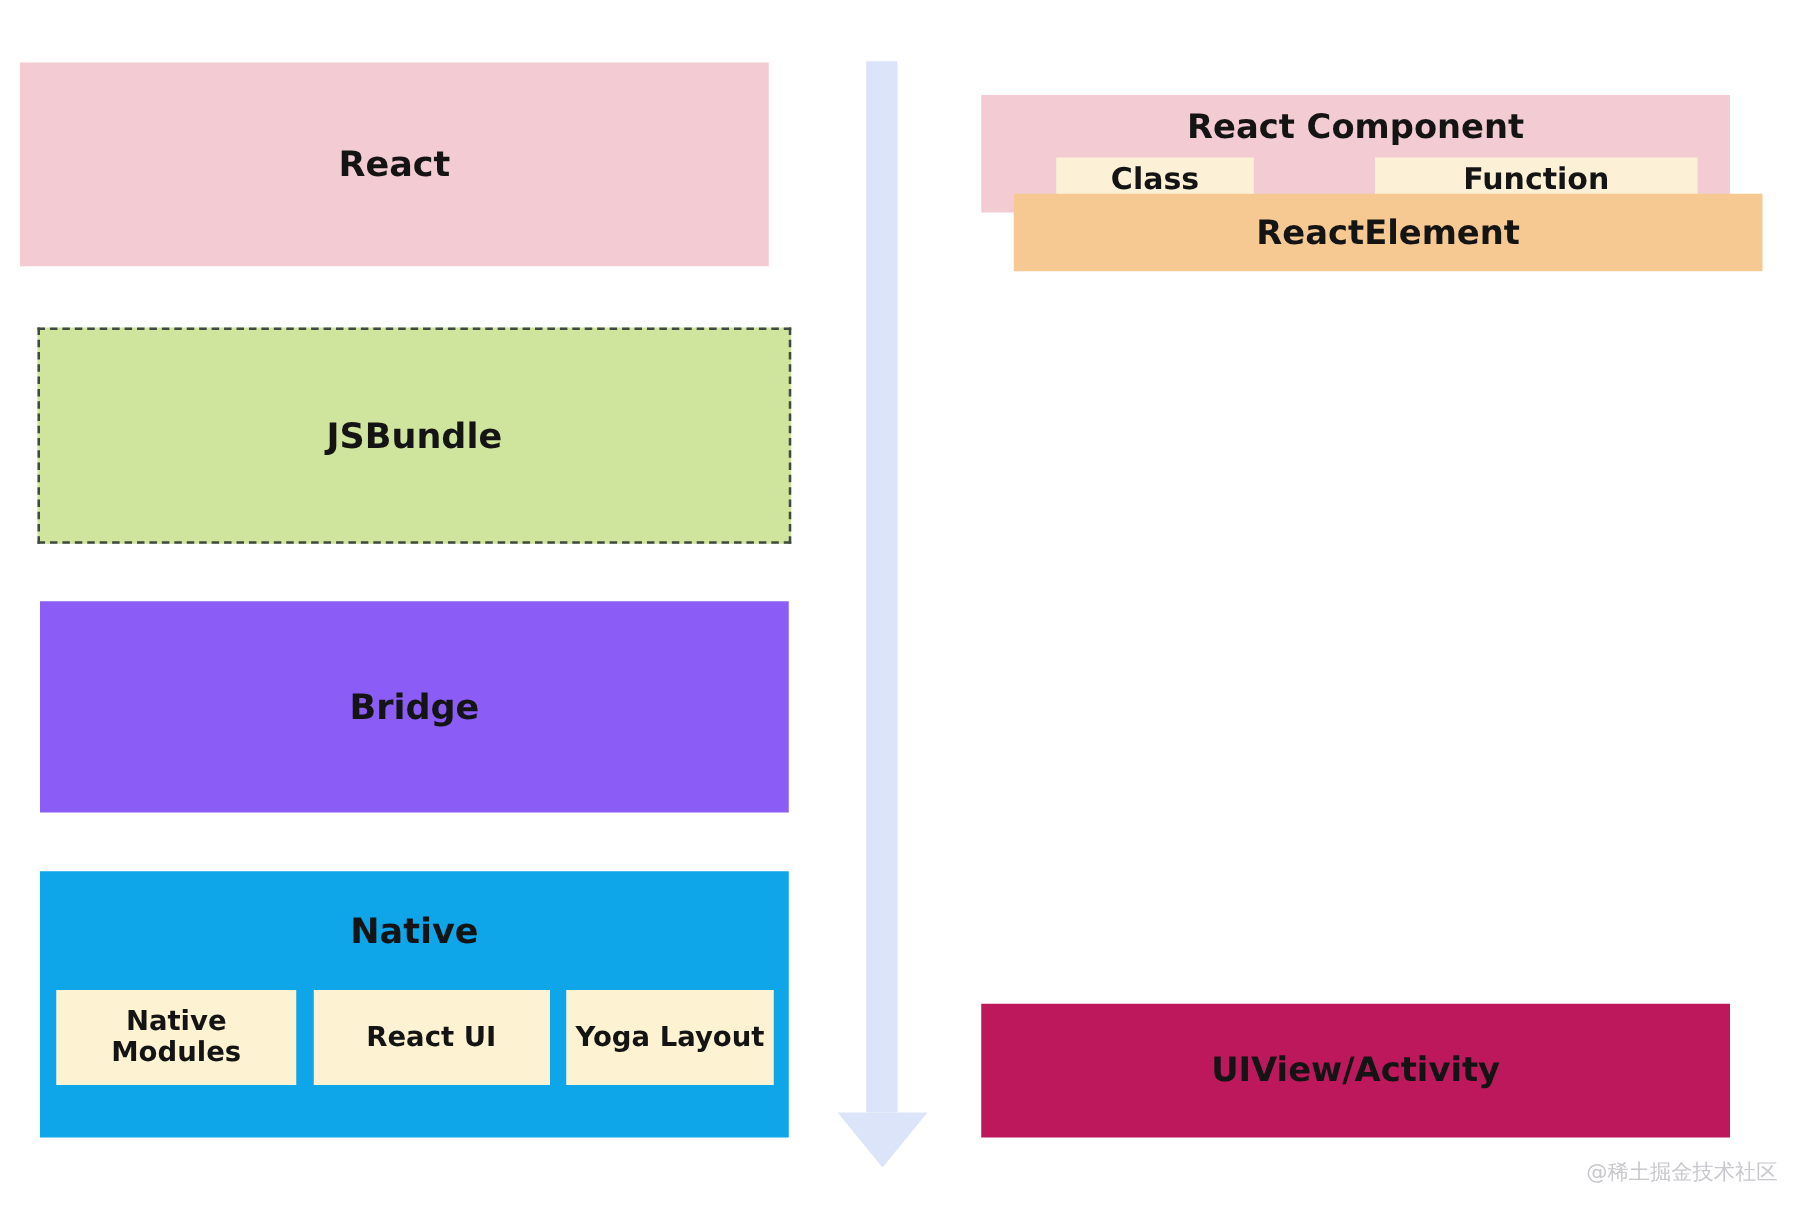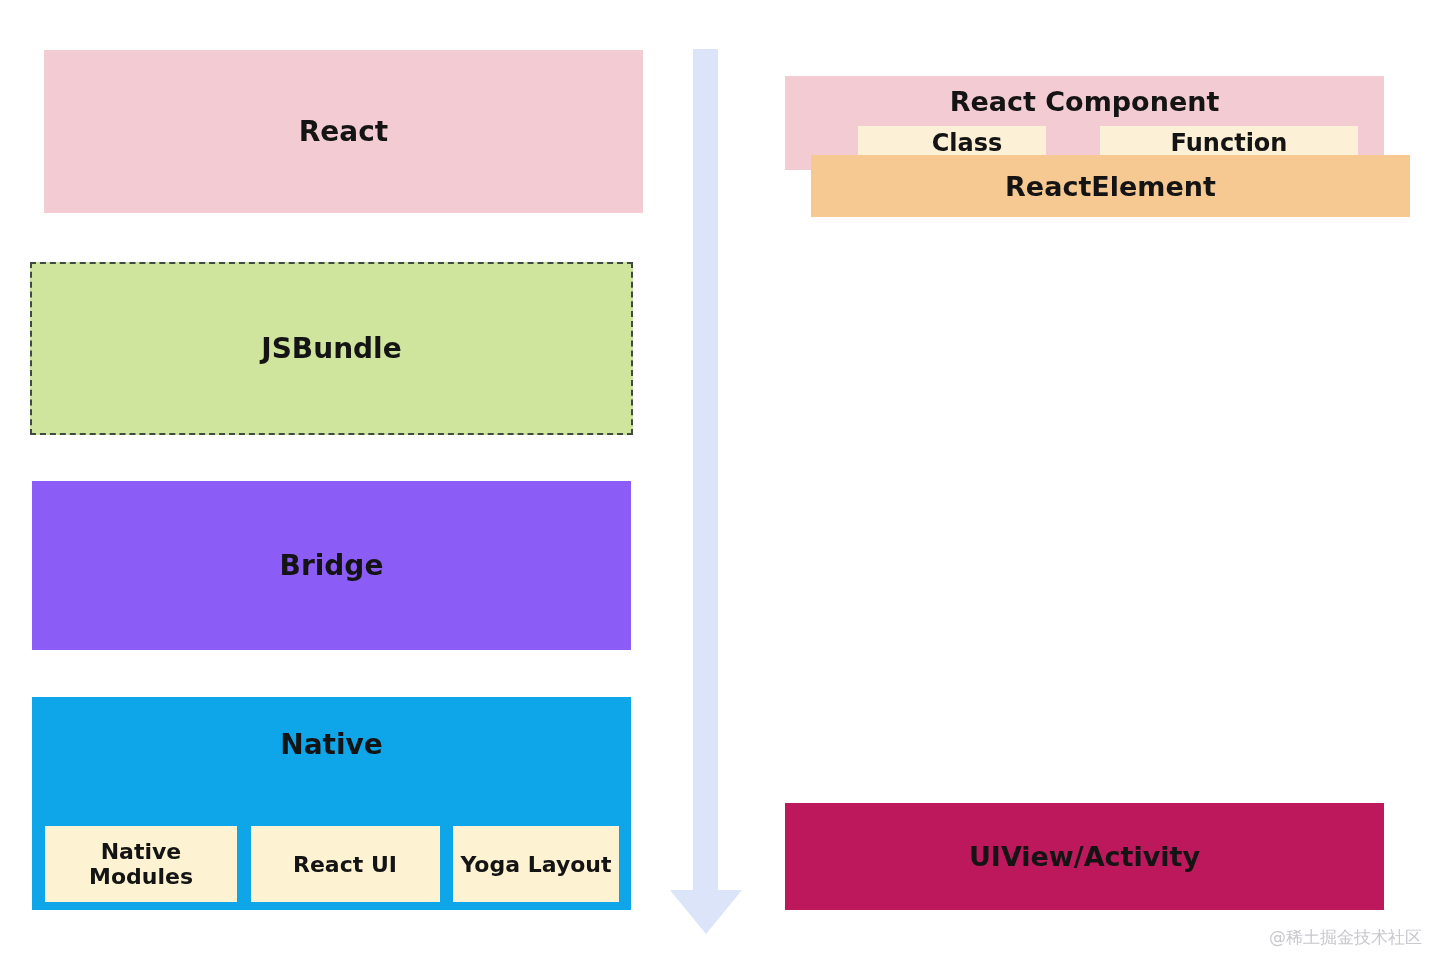--- a/index.html
+++ b/index.html
@@ -14,37 +14,37 @@
   .box{
     position:absolute;
     display:flex;align-items:center;justify-content:center;
     box-sizing:border-box;
     font-weight:600;
     font-size:28px;
     color:#141414;
     text-align:center;
   }
   
-  #box-react{left:44px;top:50px;width:599px;height:163px;background:#f3ccd3;}
+  #box-react{left:16px;top:50px;width:599px;height:163px;background:#f3ccd3;}
   #box-jsbundle{left:30px;top:262px;width:603px;height:173px;background:#cfe49c;border:2px dashed #3f4a42;}
   #box-bridge{left:32px;top:481px;width:599px;height:169px;background:#8b5cf6;}
   #box-native{left:32px;top:697px;width:599px;height:213px;background:#0ea5e9;display:block;}
   #native-label{
     position:absolute;left:0;top:0;width:100%;height:95px;
     display:flex;align-items:center;justify-content:center;
     font-size:28px;font-weight:600;
   }
   #native-subrow{
     position:absolute;left:13px;top:95px;width:574px;height:76px;
     display:flex;justify-content:space-between;
   }
   .native-sub{
     height:76px;background:#fdf2d1;
     display:flex;align-items:center;justify-content:center;
-    font-size:22px;font-weight:600;margin-top:34px;
+    font-size:22px;font-weight:600;
   }
   #native-sub-0{width:192px;}
   #native-sub-1{width:189px;}
   #native-sub-2{width:166px;text-align:right;}
   
   #arrow-shaft{position:absolute;left:693px;top:49px;width:25px;height:841px;background:#dbe4f8;}
   #arrow-head{
     position:absolute;left:670px;top:890px;width:0;height:0;
     border-left:36px solid transparent;
     border-right:36px solid transparent;
@@ -55,21 +55,21 @@
   #rc-label{
     position:absolute;left:0;top:0;width:100%;height:50px;
     display:flex;align-items:center;justify-content:center;
     font-size:27px;font-weight:600;
   }
   .rc-sub{
     position:absolute;top:50px;height:33px;background:#fcf0d6;
     display:flex;align-items:center;justify-content:center;
     font-size:24px;font-weight:600;
   }
-  #rc-sub-class{left:73px;width:158px;padding-left:30px;}
+  #rc-sub-class{left:60px;width:158px;}
   #rc-sub-function{left:315px;width:258px;}
   #box-react-element{left:811px;top:155px;width:599px;height:62px;background:#f6c992;font-size:27px;}
   #box-shadow-view{left:785px;top:697px;width:599px;height:97px;background:#dcd2e4;font-size:27px;}
   #box-ui-view{left:785px;top:803px;width:599px;height:107px;background:#be185d;font-size:27px;}
   
   #watermark{
     position:absolute;right:18px;top:926px;
     font-size:17px;font-weight:400;
     color:#c8c8cd;
   }

